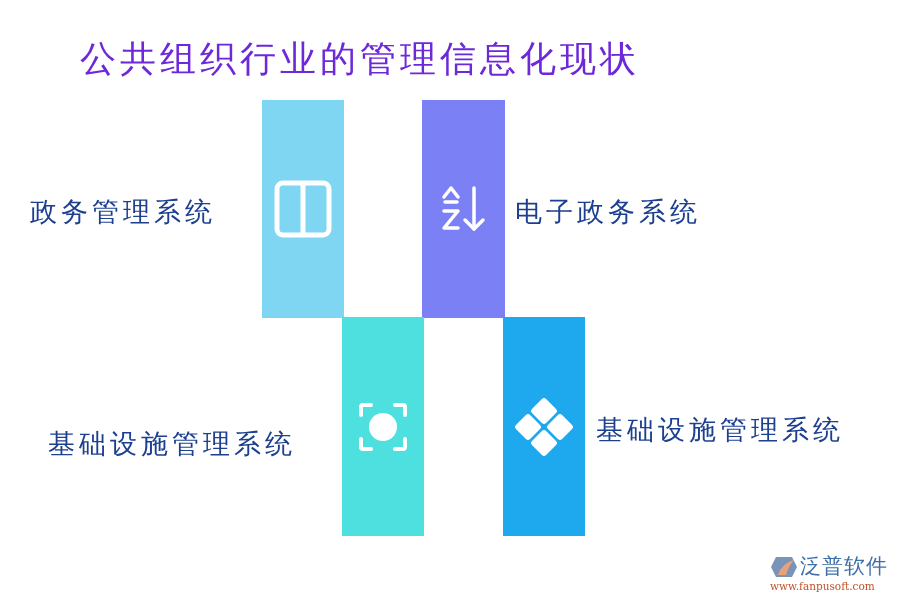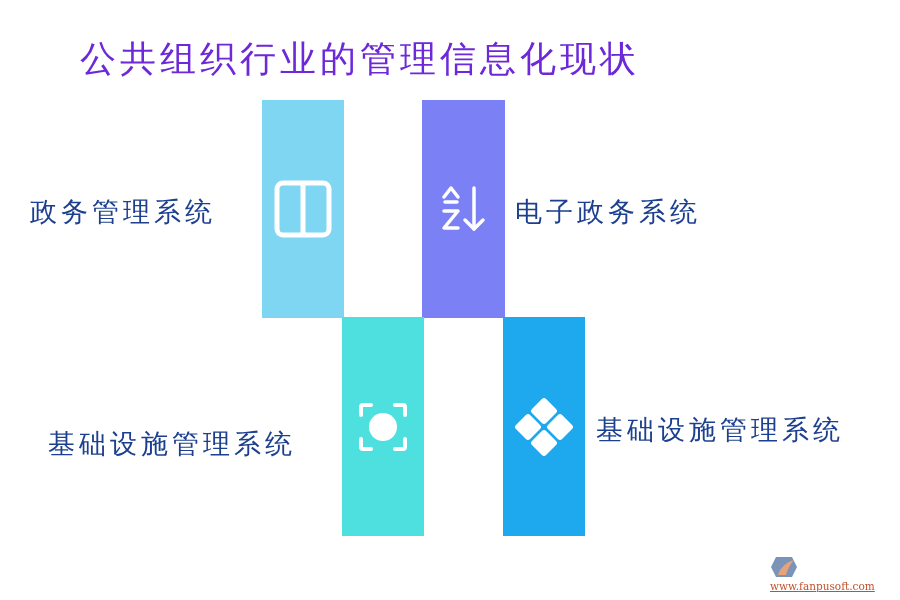--- a/index.html
+++ b/index.html
@@ -70,21 +70,20 @@
     }
     .logo .url {
       position: absolute;
       left: 2px;
       top: 27px;
       font-size: 10.5px;
       color: #c1512a;
       font-family: "DejaVu Serif", "Liberation Serif", serif;
       white-space: nowrap;
       line-height: 12px;
-      text-decoration: underline;
     }
     .logo .mark {
       position: absolute;
       left: 2px;
       top: 2px;
       width: 28px;
       height: 24px;
     }
   </style>
 </head>
@@ -138,14 +137,15 @@
     </svg>
   </div>
 </div>
 <div class="label" style="left:596px; top:414px;">基础设施管理系统</div>
 
 <div class="logo">
   <svg class="mark" viewBox="0 0 28 24">
     <polygon points="6,2 22,2 27,12 22,22 6,22 1,12" fill="#7a93b8"></polygon>
     <path d="M8 20 Q12 8 24 5 Q18 12 16 20 Z" fill="#e8a27a"></path>
   </svg>
+  <span class="brand">泛普软件</span>
   <span class="url">www.fanpusoft.com</span>
 </div>
 
 </body></html>

